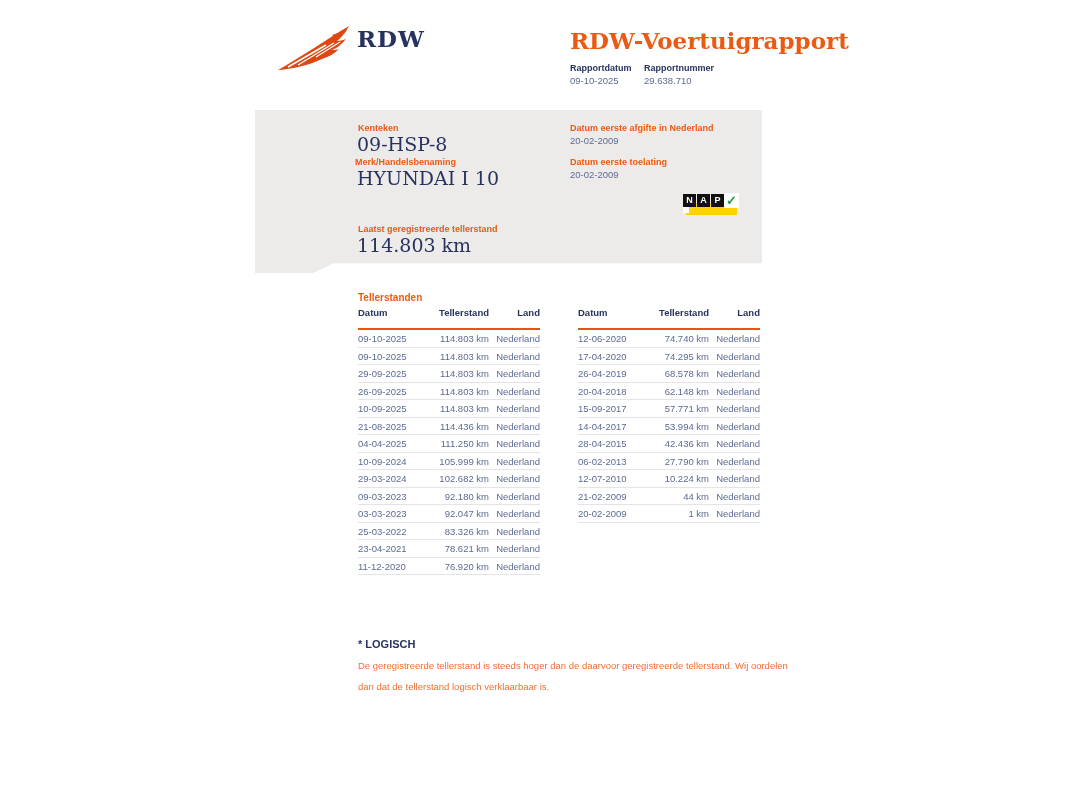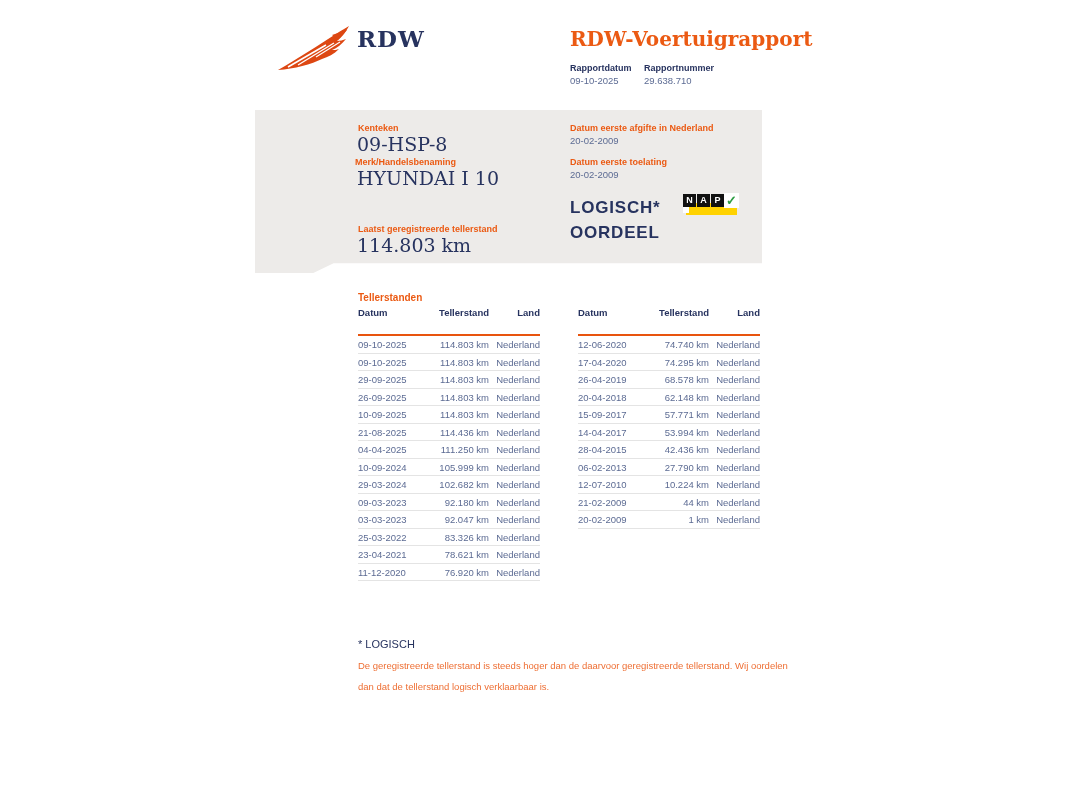--- a/index.html
+++ b/index.html
@@ -9,21 +9,21 @@
   }
   *{margin:0;padding:0;box-sizing:border-box;}
   body{background:#fff;font-family:"Liberation Sans",sans-serif;}
   .page{position:relative;width:1080px;height:694px;background:#fff;overflow:hidden;}
 
   
   .logo-icon{position:absolute;left:276px;top:24px;width:74px;height:48px;}
   .logo-text{position:absolute;left:357px;top:25px;font-family:"DejaVu Serif",serif;
     font-size:23px;font-weight:bold;color:var(--navy);letter-spacing:1px;}
   .doc-title{position:absolute;left:570px;top:27px;font-family:"DejaVu Serif",serif;
-    font-size:20px;font-weight:bold;color:var(--accent_orange);}
+    font-size:23px;font-weight:bold;color:var(--accent_orange);}
   .meta-label{position:absolute;top:63px;font-size:9px;font-weight:bold;color:var(--navy);}
   .meta-value{position:absolute;top:75px;font-size:9.5px;color:var(--text_blue);}
   .m1{left:570px;} .m2{left:644px;}
 
   
   .panel{position:absolute;left:255px;top:110px;width:507px;height:163px;background:var(--panel_gray);
     clip-path:polygon(0 0,100% 0,100% 94%,15.5% 94%,11.5% 100%,0 100%);}
   .lbl{position:absolute;font-size:9px;font-weight:bold;color:var(--accent_orange);}
   .big-val{position:absolute;font-family:"DejaVu Serif",serif;font-size:19px;color:var(--navy);}
   .sm-val{position:absolute;font-size:9.5px;color:var(--text_blue);}
@@ -36,29 +36,29 @@
   .nap-tile{position:absolute;top:1px;width:13px;height:13px;background:#111;color:#fff;
     font-size:9px;font-weight:bold;text-align:center;line-height:13px;}
   .nap-check{position:absolute;top:0;left:41px;width:15px;height:15px;background:#fff;
     color:var(--green);font-size:13px;font-weight:bold;text-align:center;line-height:15px;}
   .nap-chip{position:absolute;left:0px;top:14px;width:6px;height:6px;background:#fff;}
 
   
   .section-heading{position:absolute;left:358px;top:292px;font-size:10px;font-weight:bold;color:var(--accent_orange);}
   .otable{position:absolute;top:307px;width:182px;font-size:9.5px;}
   .t-left{left:358px;} .t-right{left:578px;}
-  .thead{display:flex;color:var(--navy);font-weight:bold;border-bottom:2px solid #e8540e;padding-bottom:16px;}
+  .thead{display:flex;color:var(--navy);font-weight:bold;border-bottom:2px solid #e8540e;padding-bottom:10px;}
   .trow{display:flex;color:var(--text_blue);border-bottom:1px solid var(--rule_gray);
     padding:3px 0 2.5px 0;background:#fff;}
   .c-date{width:37%;text-align:left;}
   .c-km{width:35%;text-align:right;}
   .c-land{width:28%;text-align:right;}
 
   
-  .footnote-heading{position:absolute;left:358px;top:638px;font-size:11px;font-weight:normal;color:var(--navy);}
+  .footnote-heading{position:absolute;left:358px;top:638px;font-size:11px;font-weight:bold;color:var(--navy);}
   .footnote-text{position:absolute;left:358px;top:655px;width:432px;font-size:9.5px;
     color:var(--footnote_orange);line-height:21px;}
 
   
   .footer{position:absolute;top:740px;font-size:10px;color:var(--navy);line-height:15px;}
   .f1{left:358px;} .f2{left:425px;}
   .f3{left:600px;width:170px;text-align:right;}
 
   .deco{position:absolute;left:578px;top:781px;width:258px;height:29px;}
 </style>
@@ -89,24 +89,20 @@
     <div class="lbl" style="left:100px;top:47px;">Merk/Handelsbenaming</div>
     <div class="big-val" style="left:102px;top:57px;">HYUNDAI I 10</div>
     <div class="lbl" style="left:103px;top:114px;">Laatst geregistreerde tellerstand</div>
     <div class="big-val" style="left:102px;top:124px;">114.803 km</div>
 
     <div class="lbl" style="left:315px;top:13px;">Datum eerste afgifte in Nederland</div>
     <div class="sm-val" style="left:315px;top:25px;">20-02-2009</div>
     <div class="lbl" style="left:315px;top:47px;">Datum eerste toelating</div>
     <div class="sm-val" style="left:315px;top:59px;">20-02-2009</div>
 
-    <div class="verdict">
-      <div>LOGISCH*</div>
-      <div>OORDEEL</div>
-    </div>
 
     <div class="nap">
       <div class="nap-bar"></div>
       <div class="nap-chip"></div>
       <div class="nap-tile" style="left:0px;">N</div>
       <div class="nap-tile" style="left:14px;">A</div>
       <div class="nap-tile" style="left:28px;">P</div>
       <div class="nap-check">✓</div>
     </div>
   </div>

